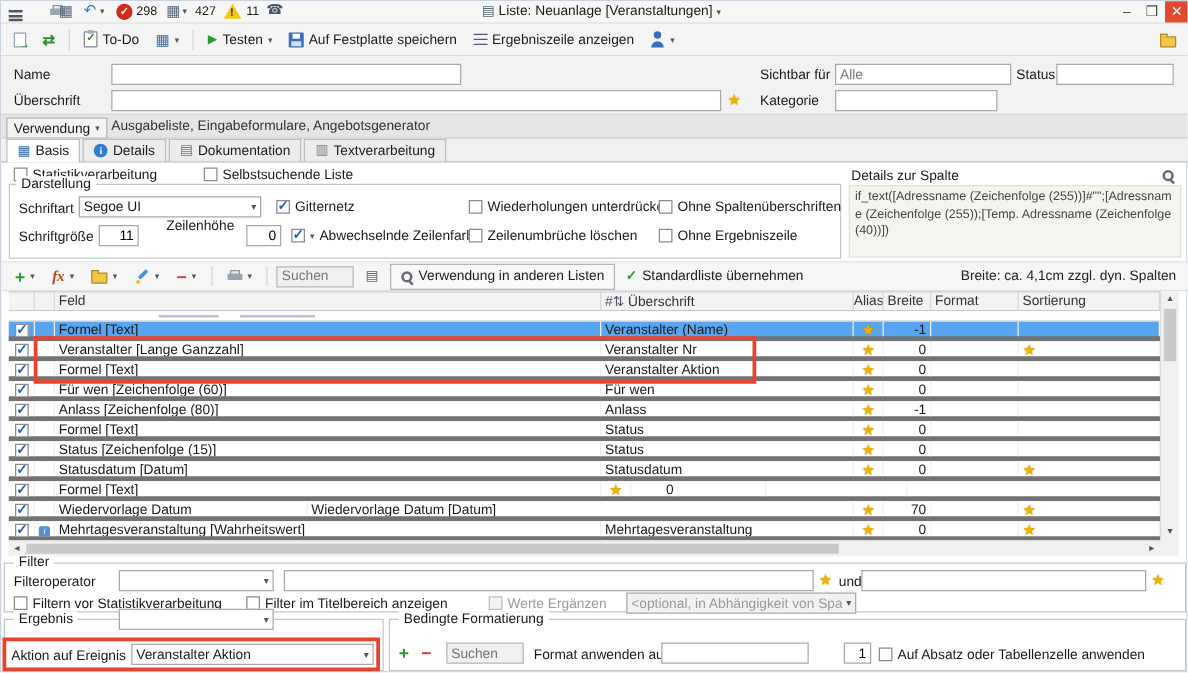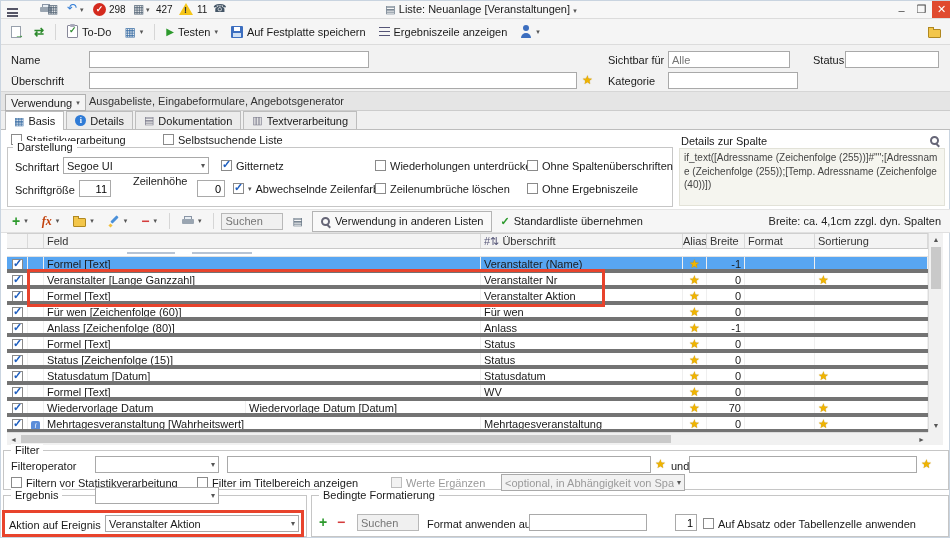--- a/index.html
+++ b/index.html
@@ -172,21 +172,21 @@
   </div>
 
   
   <div class="formarea">
     <span class="lbl" style="left:10px;top:9px;">Name</span>
     <input class="inp" style="left: 88px; top: 6px; width: 280px;">
     <span class="lbl" style="left:10px;top:30px;">Überschrift</span>
     <input class="inp" style="left: 88px; top: 27px; width: 488px;">
     <span class="star abs" style="left:581px;top:29px;">★</span>
     <span class="lbl" style="left:607px;top:9px;">Sichtbar für</span>
-    <input class="inp" style="left: 667px; top: 6px; width: 122px;" placeholder="Alle">
+    <input class="inp" style="left: 667px; top: 6px; width: 141px;" placeholder="Alle">
     <span class="lbl" style="left:812px;top:9px;">Status</span>
     <input class="inp" style="left: 844px; top: 6px; width: 94px;">
     <span class="lbl" style="left:607px;top:30px;">Kategorie</span>
     <input class="inp" style="left: 667px; top: 27px; width: 130px;">
   </div>
   <div class="vband">
     <span class="vbtn">
       <span>Verwendung</span>
       <span class="arrdn">▾</span>
     </span>
@@ -403,21 +403,20 @@
           <div class="tc w-ueb">Statusdatum</div>
           <div class="tc w-alias"><span class="star">★</span></div>
           <div class="tc w-breite num">0</div>
           <div class="tc w-format"></div>
           <div class="tc w-sort"><span class="star">★</span></div>
         </div>
         <div class="trow">
           <div class="tc w-sel"><span class="cb checked rowcb"></span></div>
           <div class="tc w-ico"></div>
           <div class="tc w-feld">Formel [Text]</div>
-          <div class="tc w-ueb">WV</div>
           <div class="tc w-alias"><span class="star">★</span></div>
           <div class="tc w-breite num">0</div>
           <div class="tc w-format"></div>
           <div class="tc w-sort"></div>
         </div>
         <div class="trow">
           <div class="tc w-sel"><span class="cb checked rowcb"></span></div>
           <div class="tc w-ico"></div>
           <div class="tc w-ueb">Wiedervorlage Datum</div>
           <div class="tc w-feld">Wiedervorlage Datum [Datum]</div>

